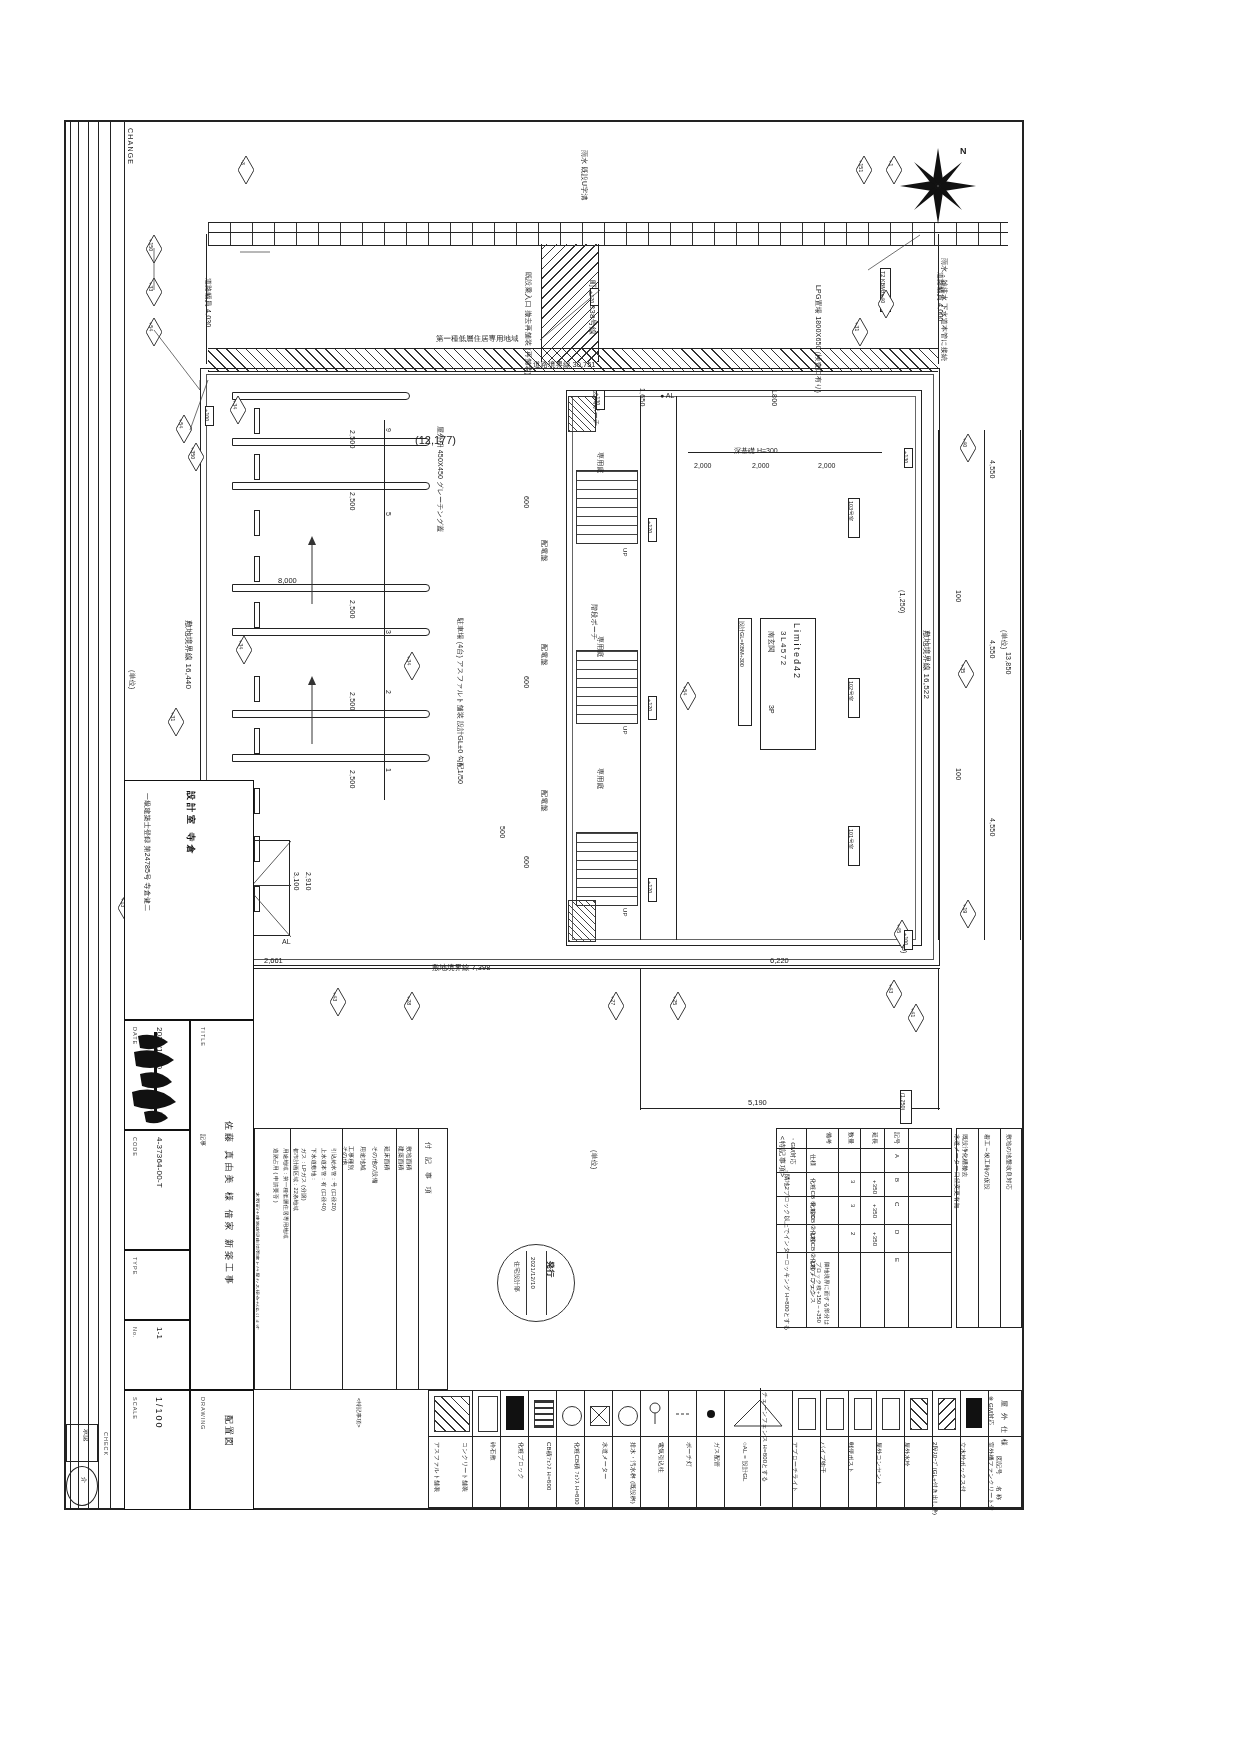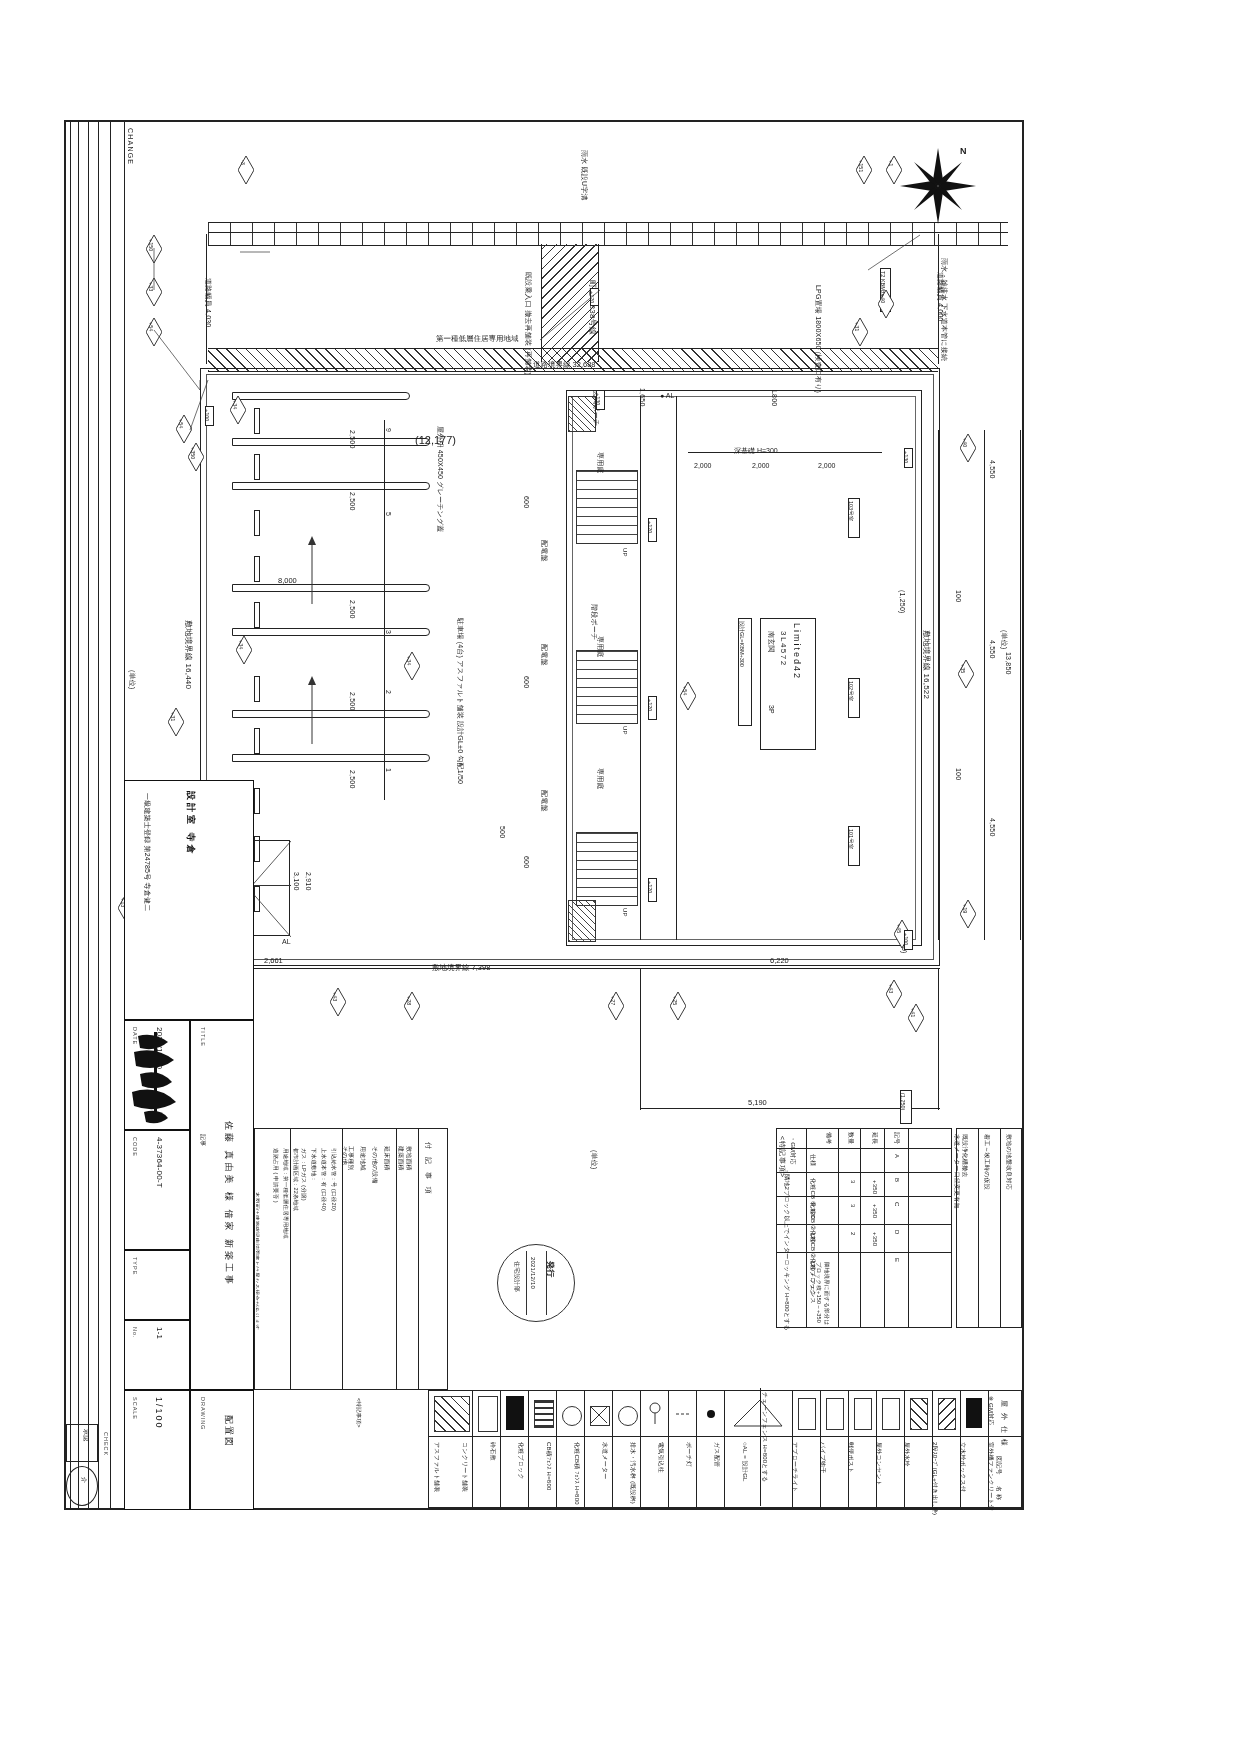--- a/index.html
+++ b/index.html
@@ -84,21 +84,21 @@
 
   <div class="etag" style="left:880px;top:268px;width:11px;height:44px;">
     <span>T2 KBM±0</span>
   </div>
 
   <div class="abs hatch135" style="left:541px;top:244px;width:56px;height:118px;border-left:1px solid #222;border-right:1px solid #222;"></div>
   <div class="ln vl clv" style="left:569px;top:244px;height:120px;background:none;"></div>
 
   <div class="abs hatch45" style="left:208px;top:348px;width:730px;height:22px;border-top:1px solid #222;border-bottom:1.4px solid #222;"></div>
   <div class="ht" style="left:436px;top:334px;font-size:7.5px;">第一種低層住居専用地域</div>
-  <div class="ht" style="left:533px;top:360px;font-size:7.5px;">道路境界線 32,688</div>
+  <div class="ht" style="left:533px;top:360px;font-size:7.5px;">道路境界線 30,751</div>
 
   <div class="box" style="left:200px;top:368px;width:740px;height:598px;border-width:1.6px;"></div>
   <div class="box" style="left:206px;top:374px;width:728px;height:586px;border-width:.7px;border-color:#555;"></div>
 
   <div class="vt vt8" style="left:192px;top:620px;">敷地境界線 16,440</div>
   <div class="vt vt8" style="left:930px;top:630px;">敷地境界線 16,522</div>
   <div class="ht" style="left:432px;top:963px;font-size:7.5px;">敷地境界線 7,398</div>
 
   <div class="abs" style="left:212px;top:376px;width:350px;height:580px;">
 

